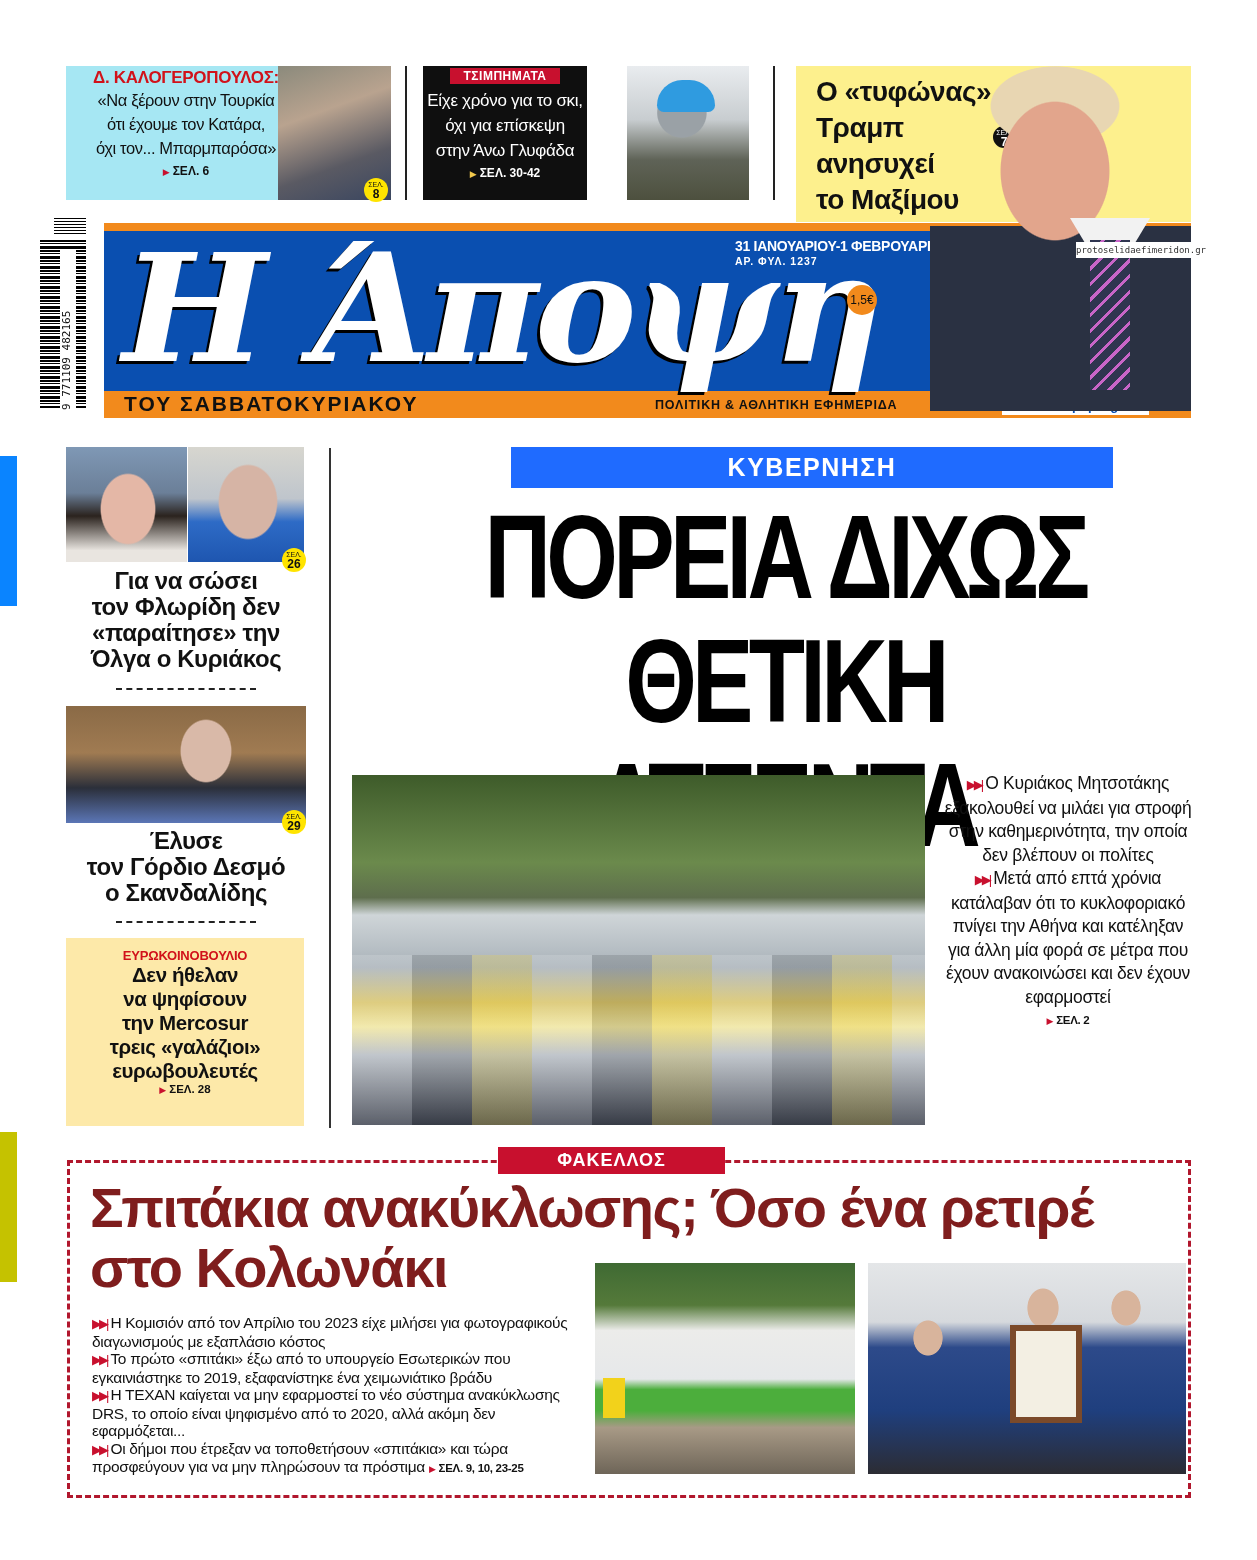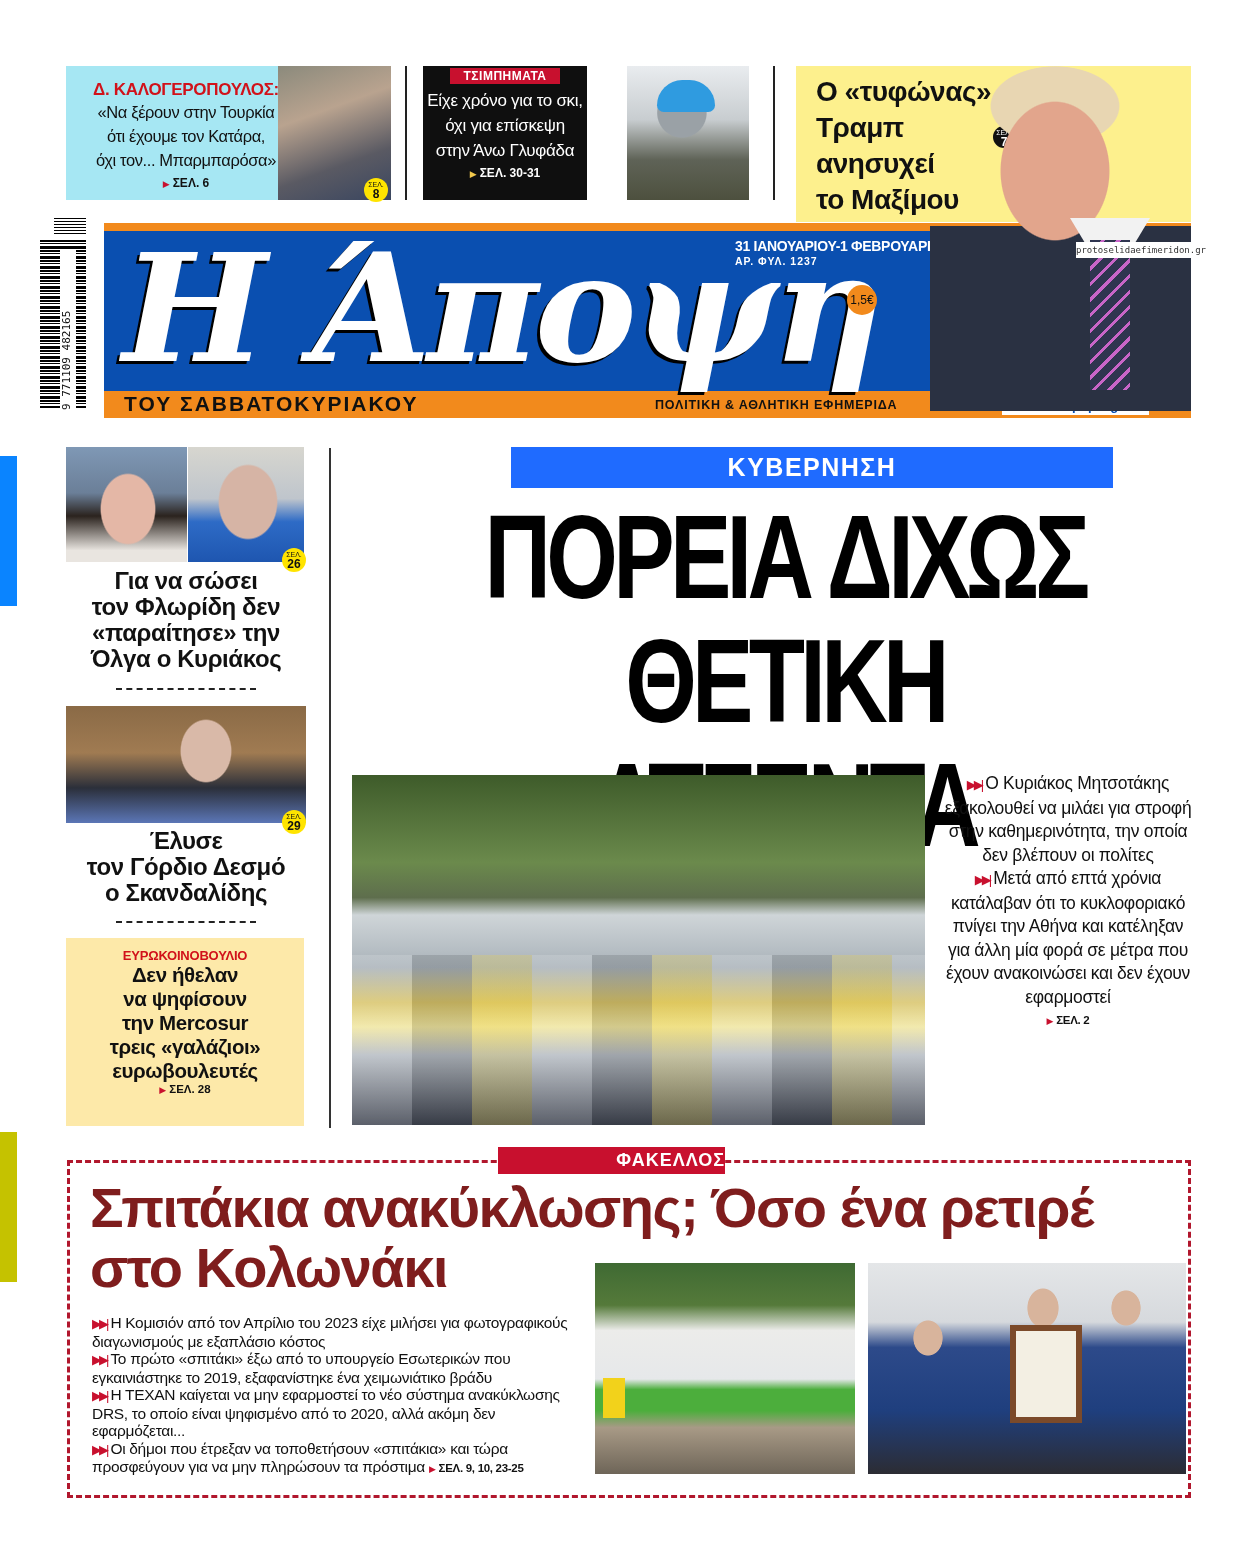--- a/index.html
+++ b/index.html
@@ -1,20 +1,20 @@
 <!DOCTYPE html>
 <html><head>
 <meta charset="utf-8">
 <style>
   * { box-sizing: border-box; margin: 0; padding: 0; }
   body { width: 1257px; height: 1560px; background: #ffffff; position: relative; overflow: hidden; font-family: "Liberation Sans", "DejaVu Sans", sans-serif; color: #111; }
   .abs { position: absolute; }
 
   
-  .teaser1 { left: 66px; top: 66px; width: 240px; height: 134px; background: #a6e7f3; text-align: center; padding-top: 14px; }
+  .teaser1 { left: 66px; top: 66px; width: 240px; height: 134px; background: #a6e7f3; text-align: center; padding-top: 2px; }
   .teaser1 .kicker { color: #d1121a; font-weight: bold; font-size: 17px; letter-spacing: -0.3px; }
   .teaser1 .quote { font-size: 16.5px; line-height: 24px; letter-spacing: -0.4px; font-family: "Liberation Sans", sans-serif; }
   .teaser1 .page { font-size: 12px; font-weight: bold; margin-top: 4px; }
   .photo1 { left: 278px; top: 66px; width: 113px; height: 134px; background: linear-gradient(160deg, #8b8a7c 0%, #b9a38f 35%, #5a5a63 70%, #3a4660 100%); }
   .divider-v { background: #222; width: 2px; }
 
   .teaser2 { left: 423px; top: 66px; width: 164px; height: 134px; background: #0f0f0f; color: #fff; text-align: center; }
   .teaser2 .tag { display: inline-block; background: #c8102e; color: #fff; font-weight: bold; font-size: 12px; padding: 1px 14px; margin-top: 2px; letter-spacing: 0.5px; }
   .teaser2 .headline { font-size: 17px; line-height: 25px; margin-top: 4px; letter-spacing: -0.3px; }
   .teaser2 .page { font-size: 12px; font-weight: bold; margin-top: 3px; }
@@ -72,21 +72,21 @@
   .traffic { left: 352px; top: 775px; width: 573px; height: 350px; background:
       linear-gradient(180deg, #3e5b2a 0%, #6b8a4c 25%, #5e6e4d 35%, #cfd5d8 40%, #a9b2b9 55%, #d8c46a 65%, #f0e6a0 72%, #b6bcc3 80%, #3f4450 100%); }
   .traffic::before { content: ""; position: absolute; left: 0; right: 0; top: 180px; bottom: 0; background: repeating-linear-gradient(90deg, rgba(255,255,255,0.15) 0 60px, rgba(0,0,0,0.12) 60px 120px, rgba(240,210,60,0.25) 120px 180px); }
   .bullets-main { left: 944px; top: 772px; width: 248px; text-align: center; font-size: 17.5px; line-height: 23.5px; letter-spacing: -0.3px; color: #111; }
   .ff { color: #c8102e; font-size: 13px; letter-spacing: -3px; margin-right: 4px; }
   .page-ref { font-size: 11.5px; font-weight: bold; }
   .arrow { color: #c8102e; font-size: 9px; margin-right: 3px; }
 
   
   .fak-box { left: 67px; top: 1160px; width: 1124px; height: 338px; border: 3px dashed #b1172d; }
-  .fak-tag { left: 498px; top: 1147px; width: 227px; height: 27px; background: #c8102e; color: #fff; font-weight: bold; font-size: 18px; text-align: right; line-height: 27px; letter-spacing: 1px; }
+  .fak-tag { left: 498px; top: 1147px; width: 227px; height: 27px; background: #c8102e; color: #fff; font-weight: bold; font-size: 18px; text-align: center; line-height: 27px; letter-spacing: 1px; }
   .fak-head { left: 90px; top: 1178px; width: 1090px; font-weight: bold; font-size: 56px; line-height: 60px; letter-spacing: -1.5px; color: #7f1d1d; }
   .fak-bullets { left: 92px; top: 1314px; width: 500px; font-size: 15.5px; line-height: 17.5px; letter-spacing: -0.3px; color: #111; }
   .photo-recycle { left: 595px; top: 1263px; width: 260px; height: 211px; background:
       linear-gradient(180deg, #3f6a33 0%, #557a3a 20%, #ececea 32%, #e6e8ea 55%, #4cae3c 60%, #4cae3c 70%, #a89a86 78%, #6e6558 100%); }
   .photo-recycle::after { content: ""; position: absolute; left: 8px; top: 115px; width: 22px; height: 40px; background: #f2d21b; }
   .photo-ceremony { left: 868px; top: 1263px; width: 318px; height: 211px; background:
       radial-gradient(ellipse 16px 20px at 175px 45px, #d8b49c 0 95%, transparent 100%),
       radial-gradient(ellipse 15px 18px at 258px 45px, #d8b49c 0 95%, transparent 100%),
       radial-gradient(ellipse 15px 18px at 60px 75px, #d8b49c 0 95%, transparent 100%),
       linear-gradient(180deg, #e4e6e8 0%, #d6d9dd 28%, #2d4a8a 40%, #1f3f7e 70%, #2c2c33 100%); }
@@ -112,21 +112,21 @@
 </div>
 <div class="abs divider-v" style="left:405px; top:66px; height:134px;"></div>
 
 <div class="abs teaser2">
   <div class="tag">ΤΣΙΜΠΗΜΑΤΑ</div>
   <div class="headline">
     <div>Είχε χρόνο για το σκι,</div>
     <div>όχι για επίσκεψη</div>
     <div>στην Άνω Γλυφάδα</div>
   </div>
-  <div class="page"><span class="arrow" style="color:#f2c94c">▶</span><span>ΣΕΛ. 30-31</span></div>
+  <div class="page"><span class="arrow" style="color:#f2c94c">▶</span><span>ΣΕΛ. 30-42</span></div>
 </div>
 <div class="abs photo2"></div>
 <div class="abs divider-v" style="left:773px; top:66px; height:134px;"></div>
 
 <div class="abs teaser3">
   <div class="headline">
     <div>Ο «τυφώνας»</div>
     <div>Τραμπ</div>
     <div>ανησυχεί</div>
     <div>το Μαξίμου</div>

